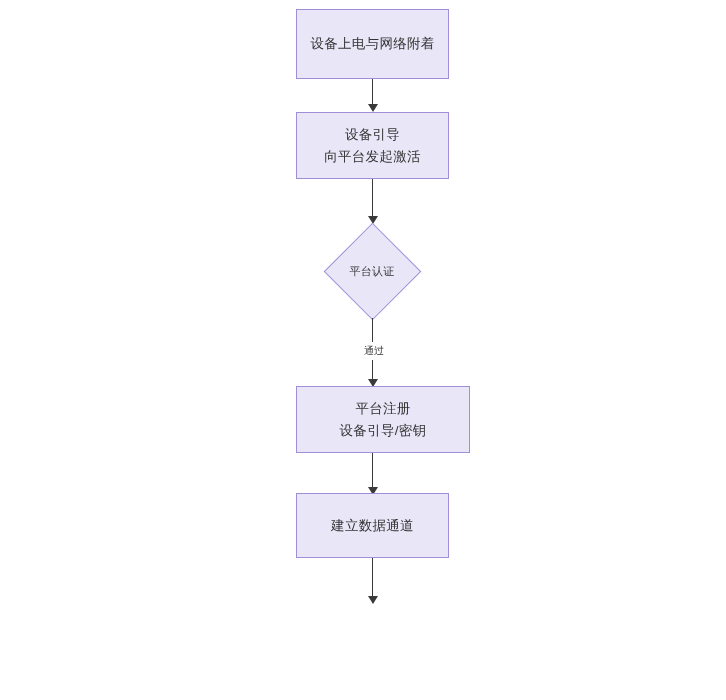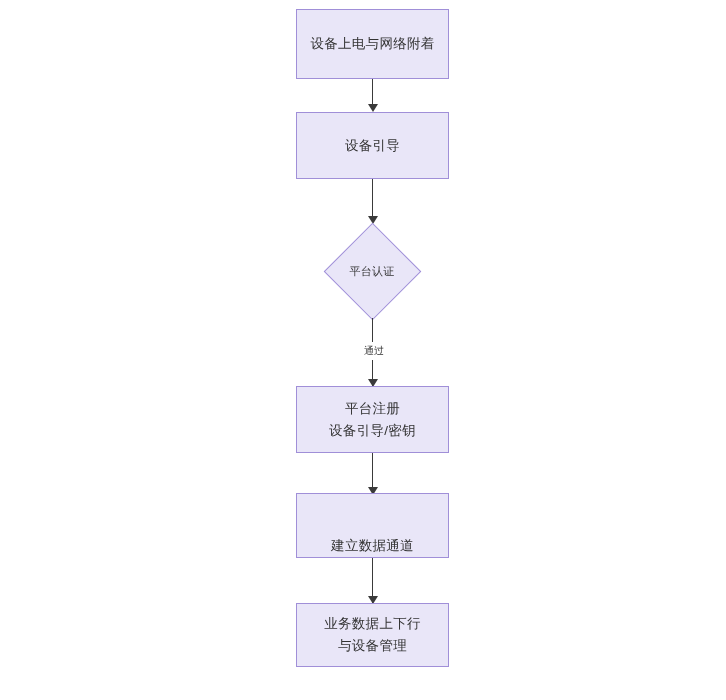--- a/index.html
+++ b/index.html
@@ -104,47 +104,44 @@
 
   <div class="node" style="left:296px; top:9px; width:153px; height:70px;">
     <span class="line1">设备上电与网络附着</span>
   </div>
 
   <div class="connector" style="left:372px; top:79px; height:27px;"></div>
   <div class="arrowhead" style="left:367.5px; top:104px;"></div>
 
   <div class="node" style="left:296px; top:112px; width:153px; height:67px;">
     <span class="line1">设备引导</span>
+    <span class="line2">向平台发起激活</span>
   </div>
 
   <div class="connector" style="left:372px; top:179px; height:43px;"></div>
   <div class="arrowhead" style="left:367.5px; top:216px;"></div>
 
   <div class="diamond-wrap" style="left:323px; top:222px;">
     <div class="diamond-shape"></div>
     <div class="diamond-label">平台认证</div>
   </div>
 
   <div class="connector" style="left:372px; top:318px; height:68px;"></div>
   <div class="edge-label" style="left:353px; top:342px; width:38px;">通过</div>
   <div class="arrowhead" style="left:367.5px; top:379px;"></div>
 
-  <div class="node" style="left:296px; top:386px; width:153px; height:67px;">
+  <div class="node" style="left:296px; top:386px; width:174px; height:67px;">
     <span class="line1">平台注册</span>
     <span class="line2">设备引导/密钥</span>
   </div>
 
   <div class="connector" style="left:372px; top:453px; height:40px;"></div>
   <div class="arrowhead" style="left:367.5px; top:487px;"></div>
 
-  <div class="node" style="left:296px; top:493px; width:153px; height:65px;justify-content:flex-end;">
+  <div class="node" style="left:296px; top:493px; width:153px; height:65px;">
     <span class="line1">建立数据通道</span>
   </div>
 
   <div class="connector" style="left:372px; top:558px; height:45px;"></div>
   <div class="arrowhead" style="left:367.5px; top:596px;"></div>
 
-  <div class="node" style="left:296px; top:603px; width:153px; height:64px;">
-    <span class="line1">业务数据上下行</span>
-    <span class="line2">与设备管理</span>
-  </div>
 
 </div>
 
 </body></html>

